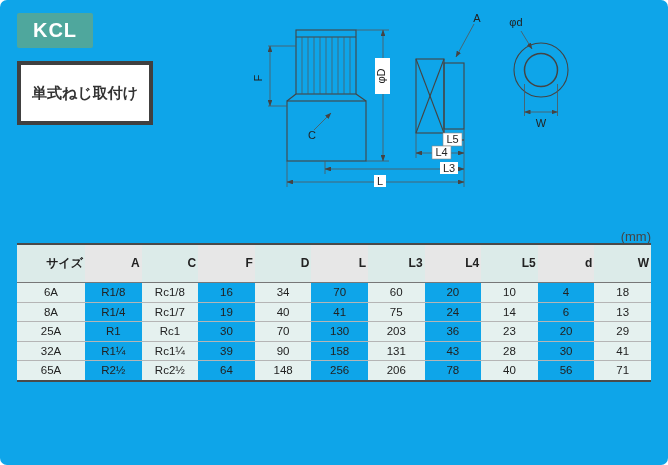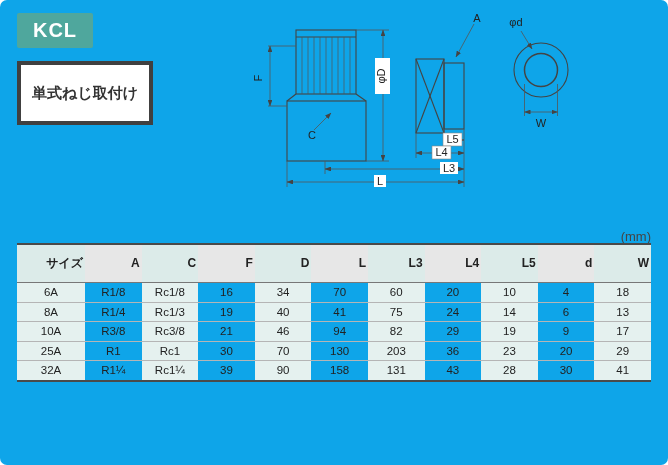--- a/index.html
+++ b/index.html
@@ -157,42 +157,29 @@
           <td>70</td>
           <td class="shade">60</td>
           <td>20</td>
           <td class="shade">10</td>
           <td>4</td>
           <td class="shade">18</td>
         </tr>
         <tr>
           <td class="shade">8A</td>
           <td>R1/4</td>
-          <td class="shade">Rc1/3</td>
+          <td class="shade">Rc1/7</td>
           <td>19</td>
           <td class="shade">40</td>
           <td>41</td>
           <td class="shade">75</td>
           <td>24</td>
           <td class="shade">14</td>
           <td>6</td>
           <td class="shade">13</td>
-        </tr>
-        <tr>
-          <td class="shade">10A</td>
-          <td>R3/8</td>
-          <td class="shade">Rc3/8</td>
-          <td>21</td>
-          <td class="shade">46</td>
-          <td>94</td>
-          <td class="shade">82</td>
-          <td>29</td>
-          <td class="shade">19</td>
-          <td>9</td>
-          <td class="shade">17</td>
         </tr>
         <tr>
           <td class="shade">25A</td>
           <td>R1</td>
           <td class="shade">Rc1</td>
           <td>30</td>
           <td class="shade">70</td>
           <td>130</td>
           <td class="shade">203</td>
           <td>36</td>
@@ -206,16 +193,29 @@
           <td class="shade">Rc1¼</td>
           <td>39</td>
           <td class="shade">90</td>
           <td>158</td>
           <td class="shade">131</td>
           <td>43</td>
           <td class="shade">28</td>
           <td>30</td>
           <td class="shade">41</td>
         </tr>
+        <tr>
+          <td class="shade">65A</td>
+          <td>R2½</td>
+          <td class="shade">Rc2½</td>
+          <td>64</td>
+          <td class="shade">148</td>
+          <td>256</td>
+          <td class="shade">206</td>
+          <td>78</td>
+          <td class="shade">40</td>
+          <td>56</td>
+          <td class="shade">71</td>
+        </tr>
       </tbody>
   </table>
 
 </div>
 
 </body></html>

